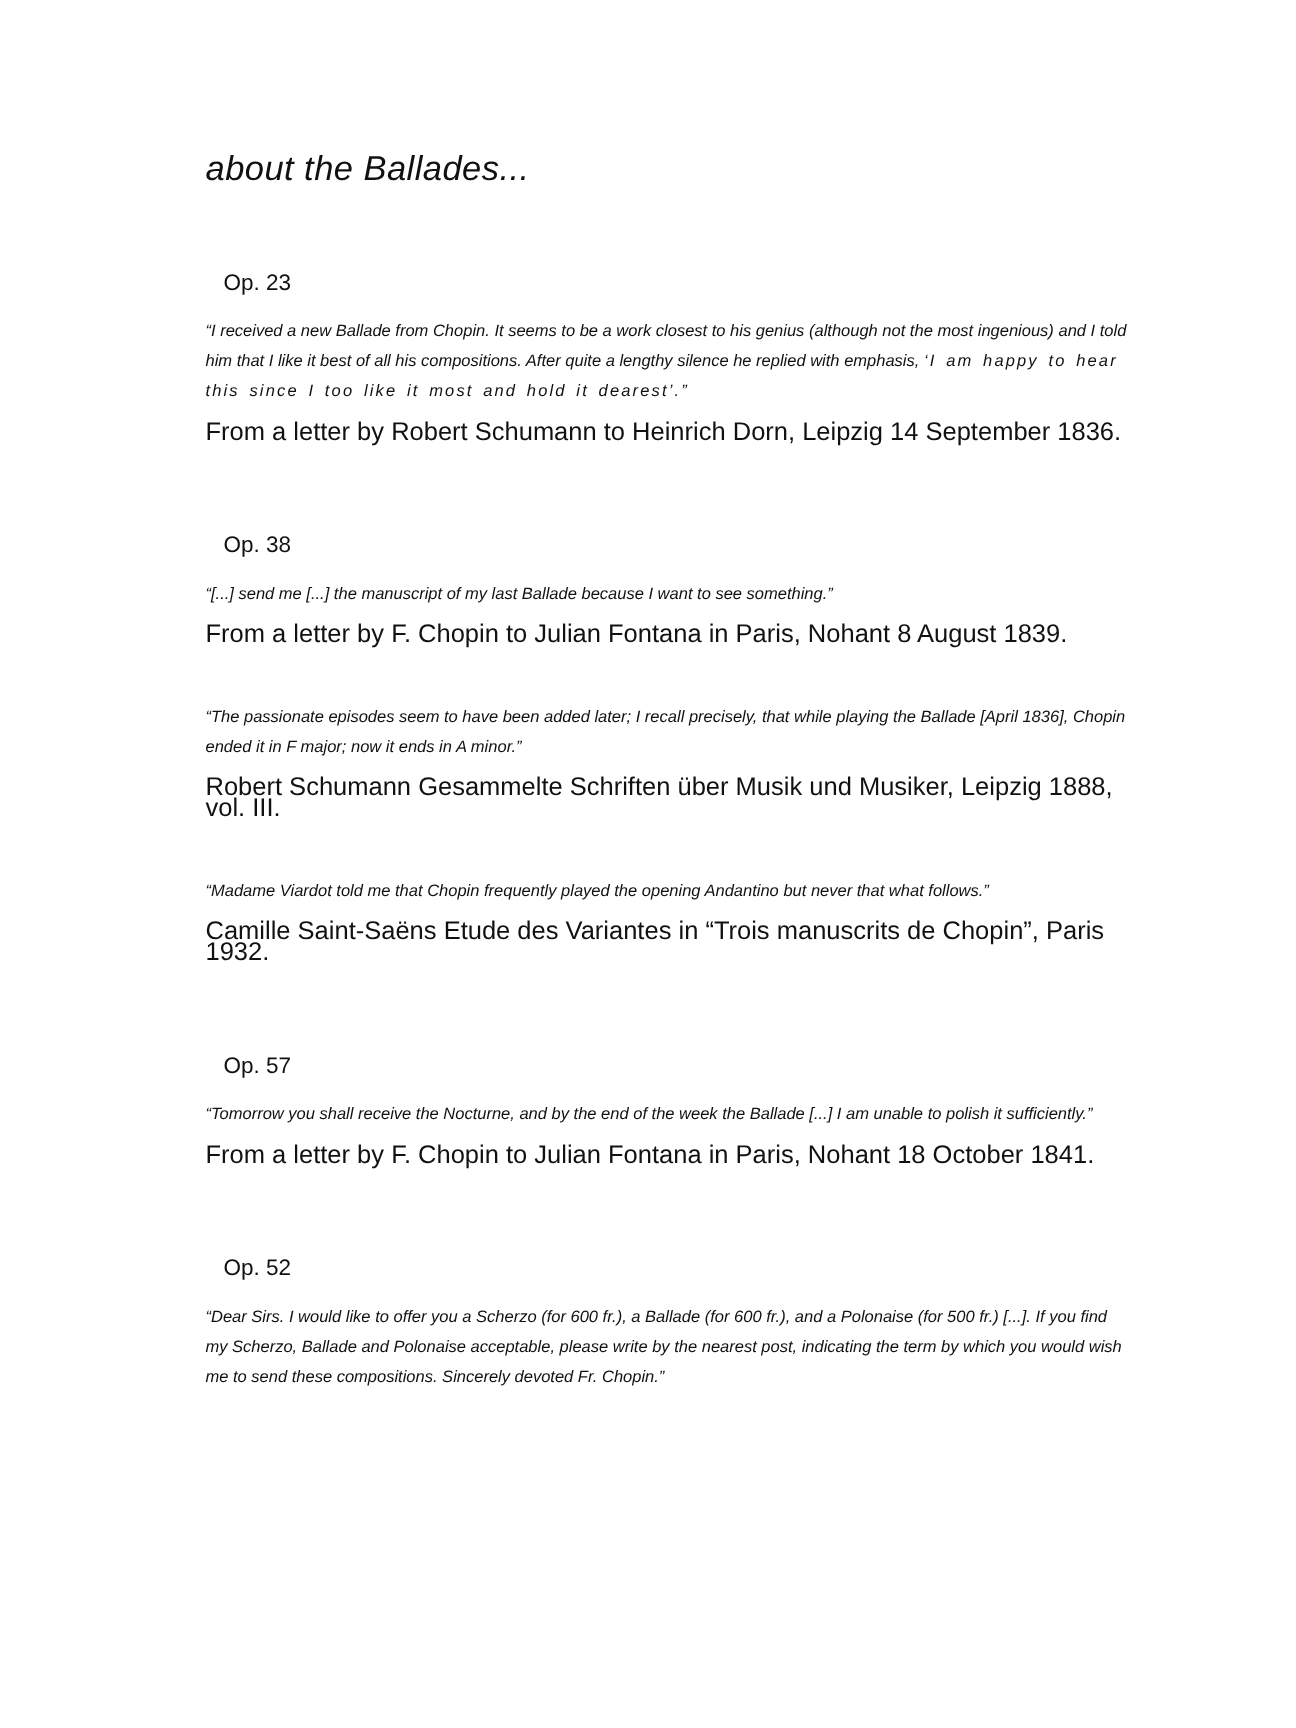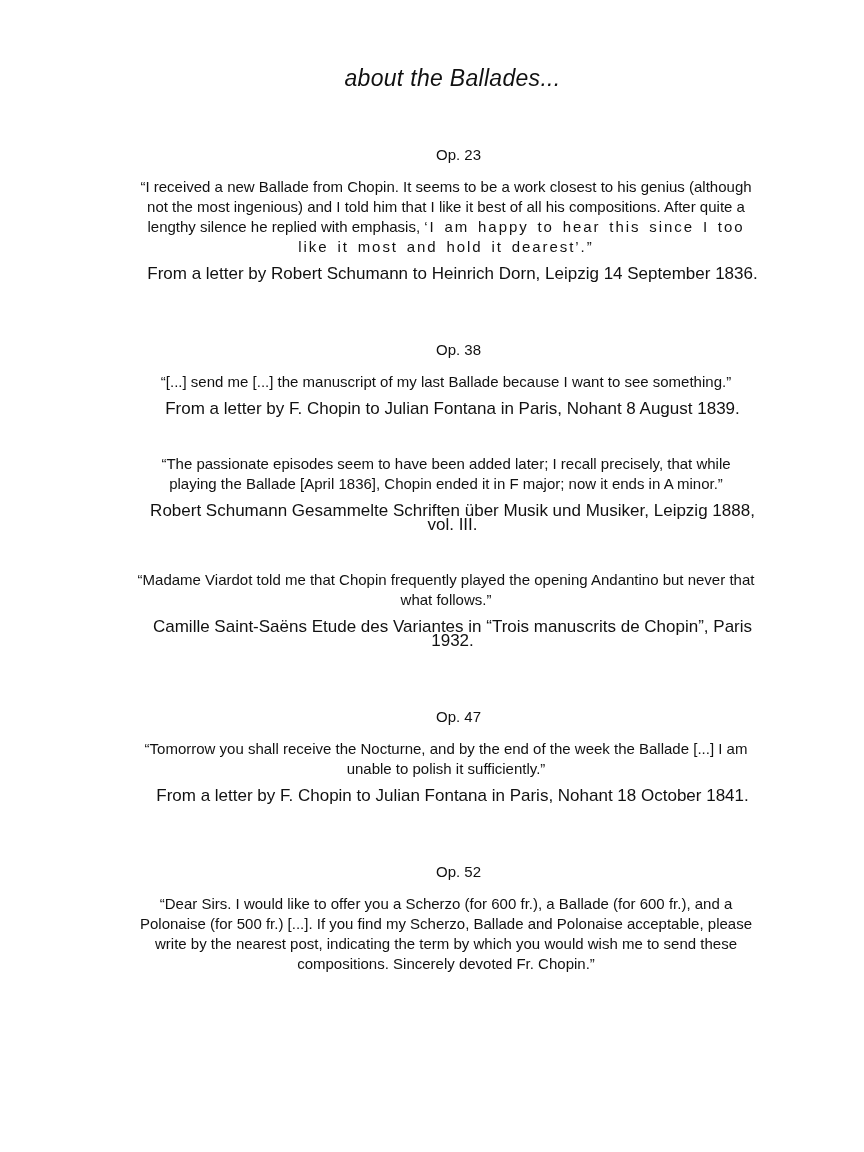--- a/index.html
+++ b/index.html
@@ -11,23 +11,22 @@
     width: 864px;
     height: 1152px;
     overflow: hidden;
     font-family: "Liberation Sans", sans-serif;
     color: #111111;
   }
   .page {
     box-sizing: border-box;
     width: 864px;
     height: 1152px;
-    padding: 64px 96px 0 137px;
+    padding: 98px 96px 0 137px;
     background: #ffffff;
-    text-align: center;
   }
   .page-title {
     font-size: 23px;
     line-height: 28px;
     font-style: italic;
     font-weight: normal;
     margin: 0 0 54px 0;
     letter-spacing: 0.3px;
   }
   .section { margin: 0; }
@@ -35,22 +34,23 @@
   .op-heading {
     font-size: 15px;
     line-height: 18px;
     font-style: normal;
     font-weight: normal;
     margin: 0 0 13px 12px;
   }
   .quote-block { margin: 0; }
   .quote-block + .quote-block { margin-top: 38px; }
   .quote {
-    font-size: 15px;
+    font-size: 11px;
     line-height: 20px;
+    font-style: italic;
     max-width: 618px;
     margin: 0;
   }
   .quote .spaced {
     letter-spacing: 0.13em;
     word-spacing: 0.18em;
   }
   .source {
     font-size: 17px;
     line-height: 14px;
@@ -85,21 +85,21 @@
       <p class="quote"><span>“The passionate episodes seem to have been added later; I recall precisely, that while playing the Ballade [April 1836], Chopin ended it in F major; now it ends in A minor.”</span></p>
       <p class="source"><span>Robert Schumann </span><span class="italic-title">Gesammelte Schriften über Musik und Musiker</span><span>, Leipzig 1888, vol. III.</span></p>
     </div>
     <div class="quote-block">
       <p class="quote"><span>“Madame Viardot told me that Chopin frequently played the opening Andantino but never that what follows.”</span></p>
       <p class="source"><span>Camille Saint-Saëns </span><span class="italic-title">Etude des Variantes</span><span> in “Trois manuscrits de Chopin”, Paris 1932.</span></p>
     </div>
   </div>
 
   <div class="section">
-    <div class="op-heading">Op. 47</div>
+    <div class="op-heading">Op. 57</div>
     <div class="quote-block">
       <p class="quote"><span>“Tomorrow you shall receive the Nocturne, and by the end of the week the Ballade [...] I am unable to polish it sufficiently.”</span></p>
       <p class="source"><span>From a letter by F. Chopin to Julian Fontana in Paris, Nohant 18 October 1841.</span><span class="italic-title"></span><span></span></p>
     </div>
   </div>
 
   <div class="section">
     <div class="op-heading">Op. 52</div>
     <div class="quote-block">
       <p class="quote"><span>“Dear Sirs. I would like to offer you a Scherzo (for 600 fr.), a Ballade (for 600 fr.), and a Polonaise (for 500 fr.) [...]. If you find my Scherzo, Ballade and Polonaise acceptable, please write by the nearest post, indicating the term by which you would wish me to send these compositions. Sincerely devoted Fr. Chopin.”</span></p>

